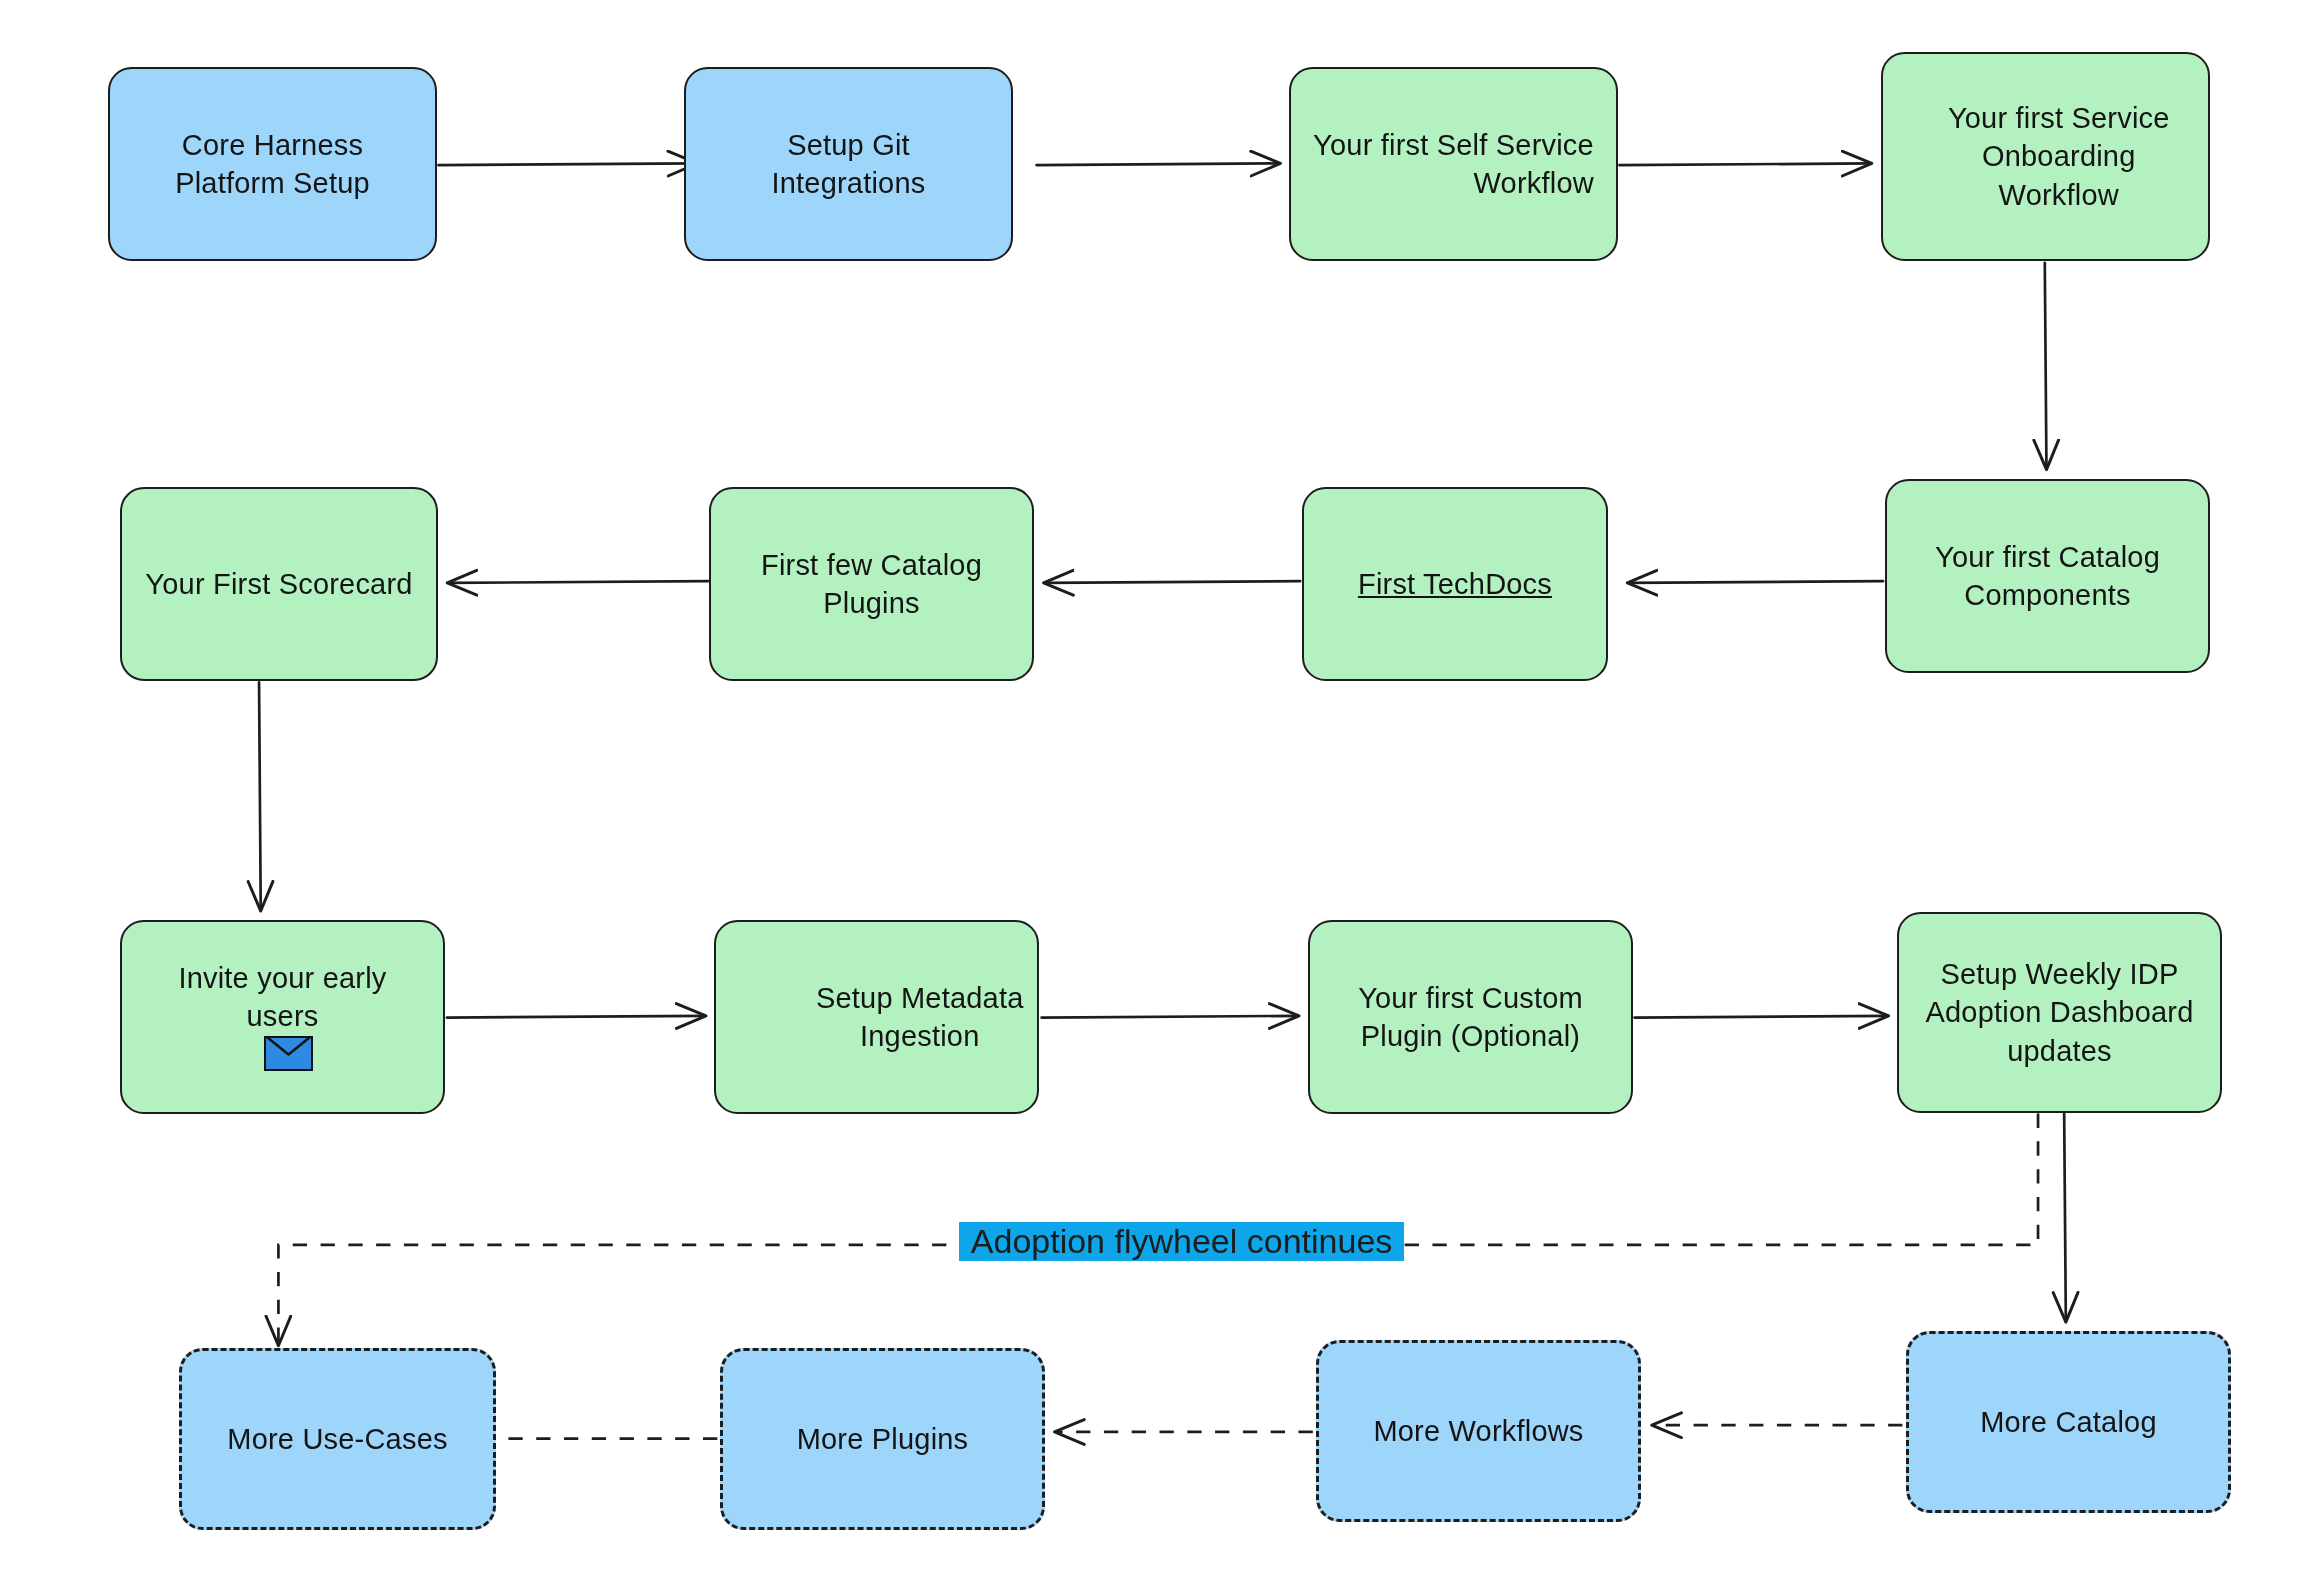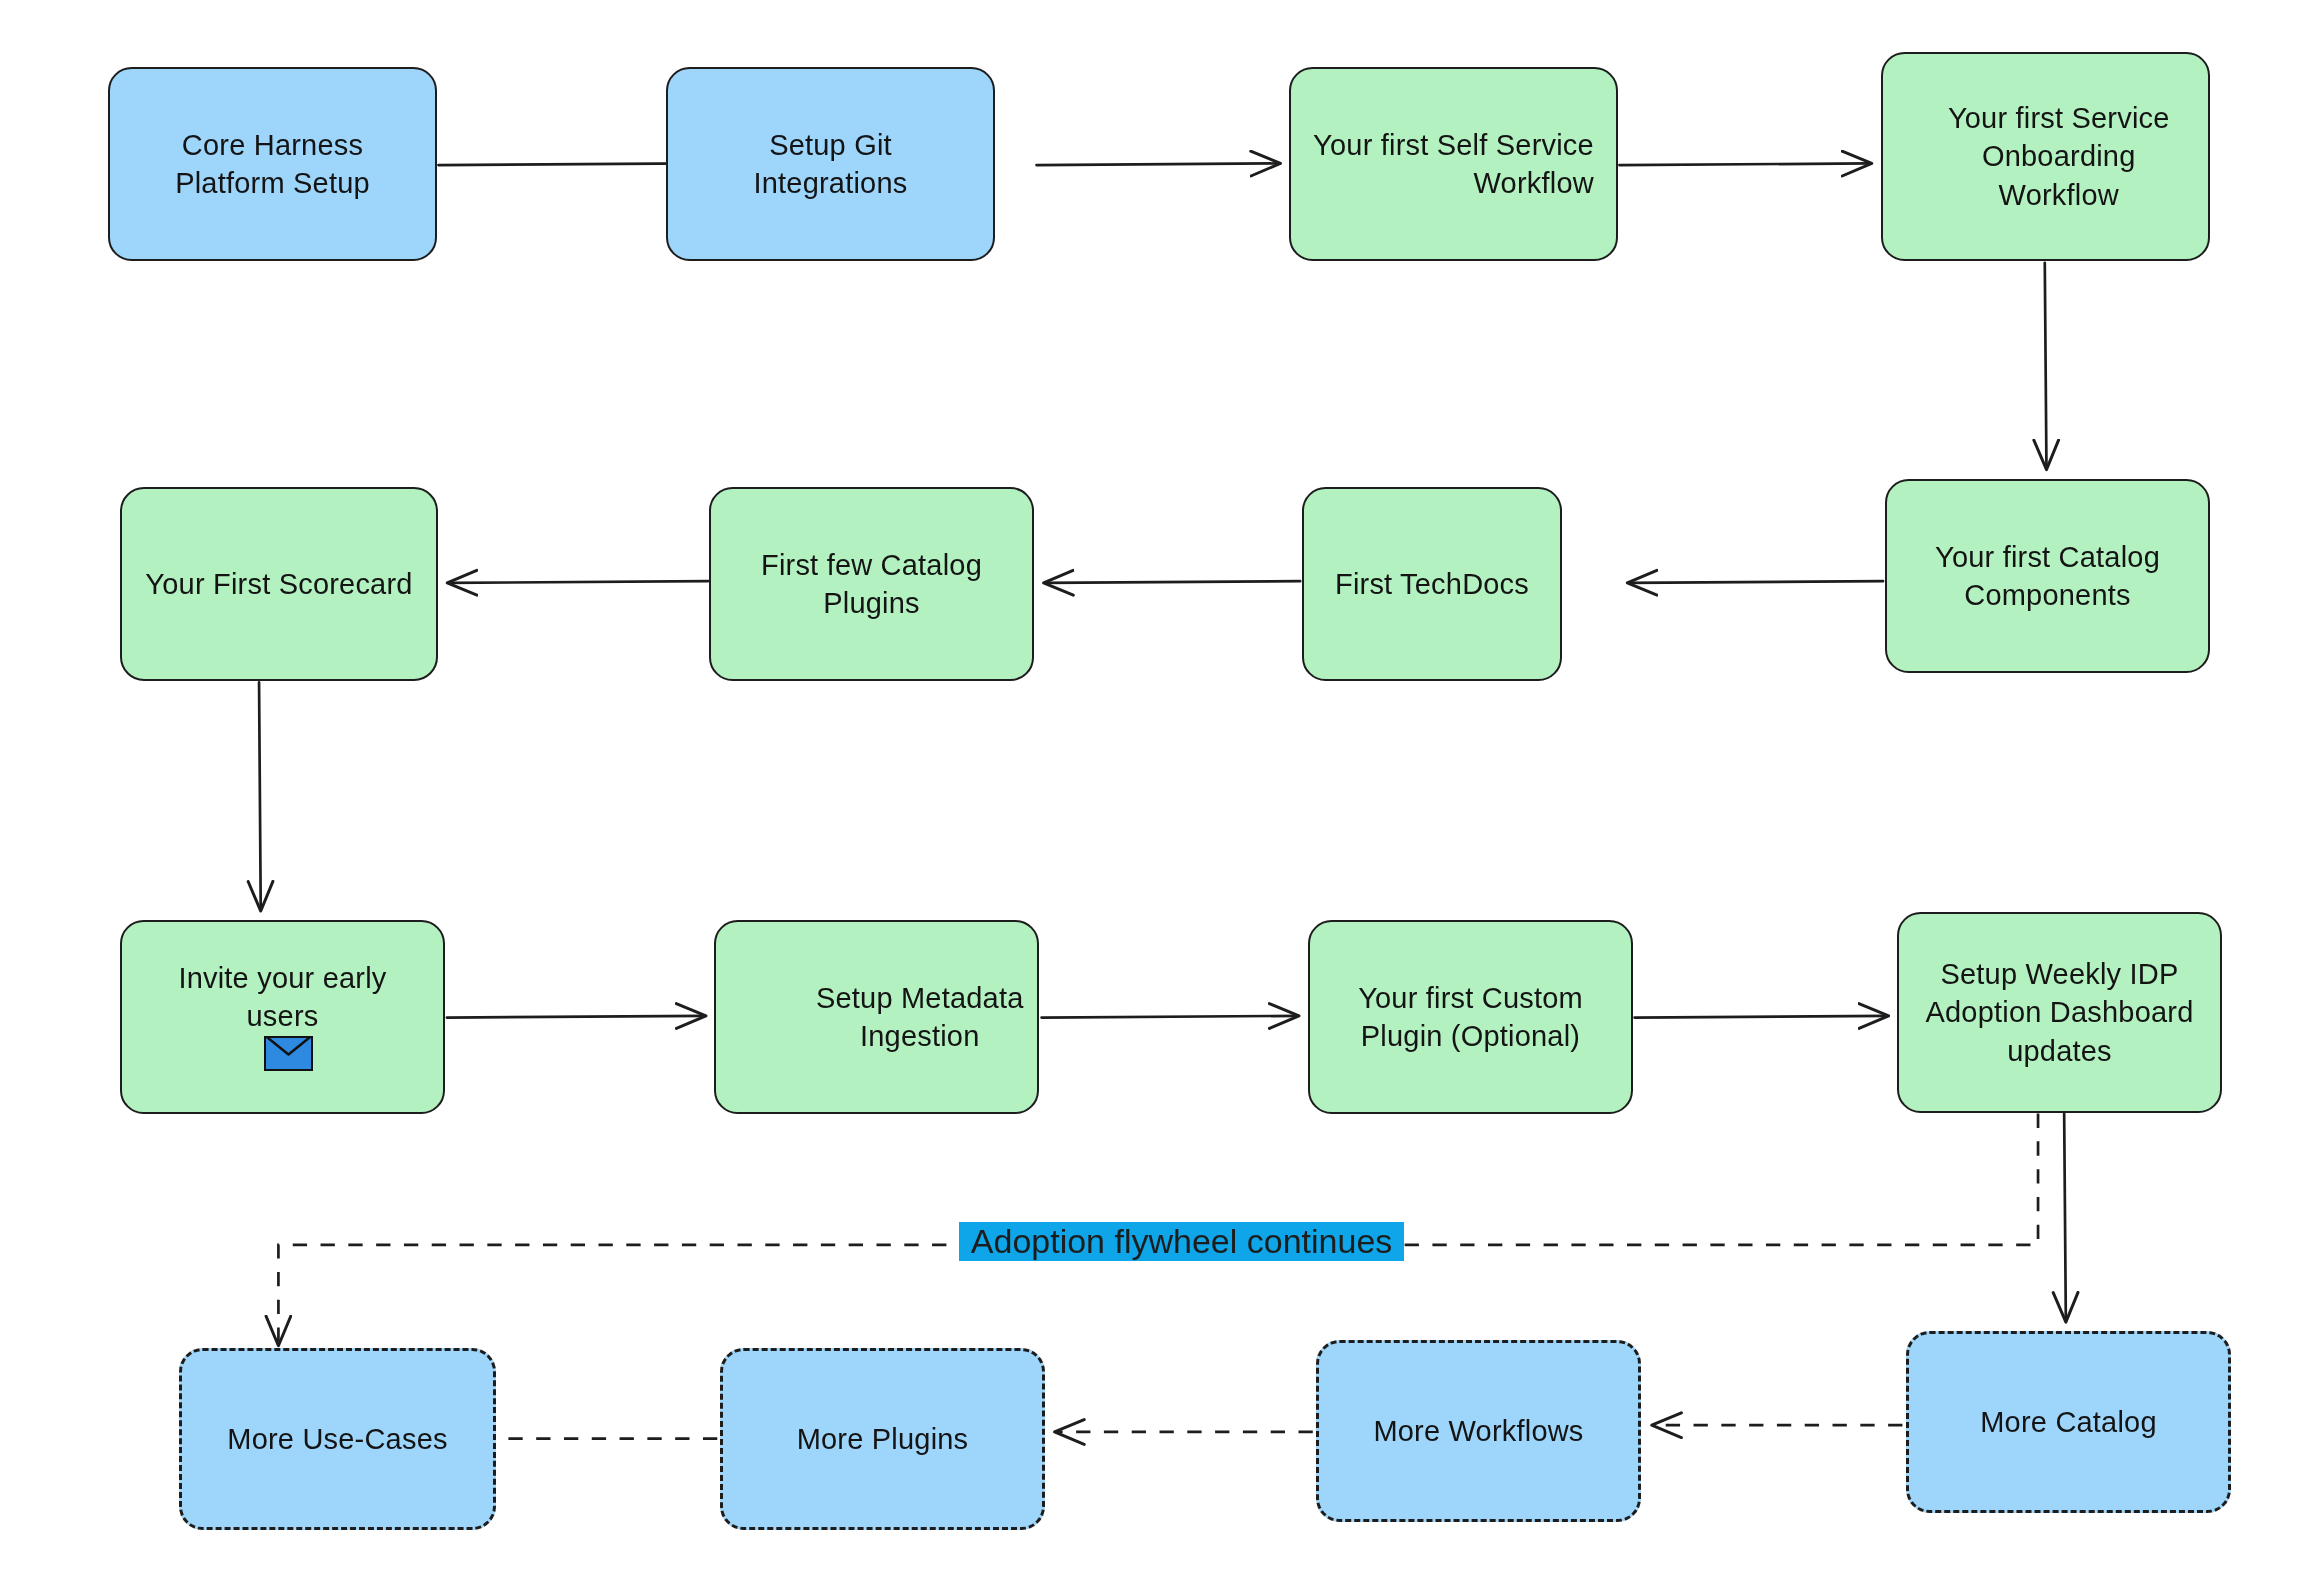--- a/index.html
+++ b/index.html
@@ -120,21 +120,21 @@
 
       <path d="M2419,1322 L2419,1478 L330,1478 L330,1596" marker-end="url(#ah)"></path>
     </g>
   </svg>
 
   <div class="node blue" style="left:108px; top:67px; width:329px; height:194px;">
     <span class="label">Core Harness
 Platform Setup</span>
   </div>
 
-  <div class="node blue" style="left:666px; top:67px; width:329px; height:194px;">
+  <div class="node blue" style="left:684px; top:67px; width:329px; height:194px;">
     <span class="label">Setup Git
 Integrations</span>
   </div>
 
   <div class="node green" style="left:1289px; top:67px; width:329px; height:194px;text-align:right;">
     <span class="label">Your first Self Service
 Workflow</span>
   </div>
 
   <div class="node green" style="left:1881px; top:52px; width:329px; height:209px;padding-left:40px;">
@@ -145,21 +145,21 @@
 
   <div class="node green" style="left:120px; top:487px; width:318px; height:194px;border-radius:24px;">
     <span class="label">Your First Scorecard</span>
   </div>
 
   <div class="node green" style="left:709px; top:487px; width:325px; height:194px;">
     <span class="label">First few Catalog
 Plugins</span>
   </div>
 
-  <div class="node green" style="left:1302px; top:487px; width:260px; height:194px;">
+  <div class="node green" style="left:1302px; top:487px; width:306px; height:194px;text-decoration:underline;">
     <span class="label">First TechDocs</span>
   </div>
 
   <div class="node green" style="left:1885px; top:479px; width:325px; height:194px;">
     <span class="label">Your first Catalog
 Components</span>
   </div>
 
   <div class="node green" style="left:120px; top:920px; width:325px; height:194px;">
     <span style="display:block;">

